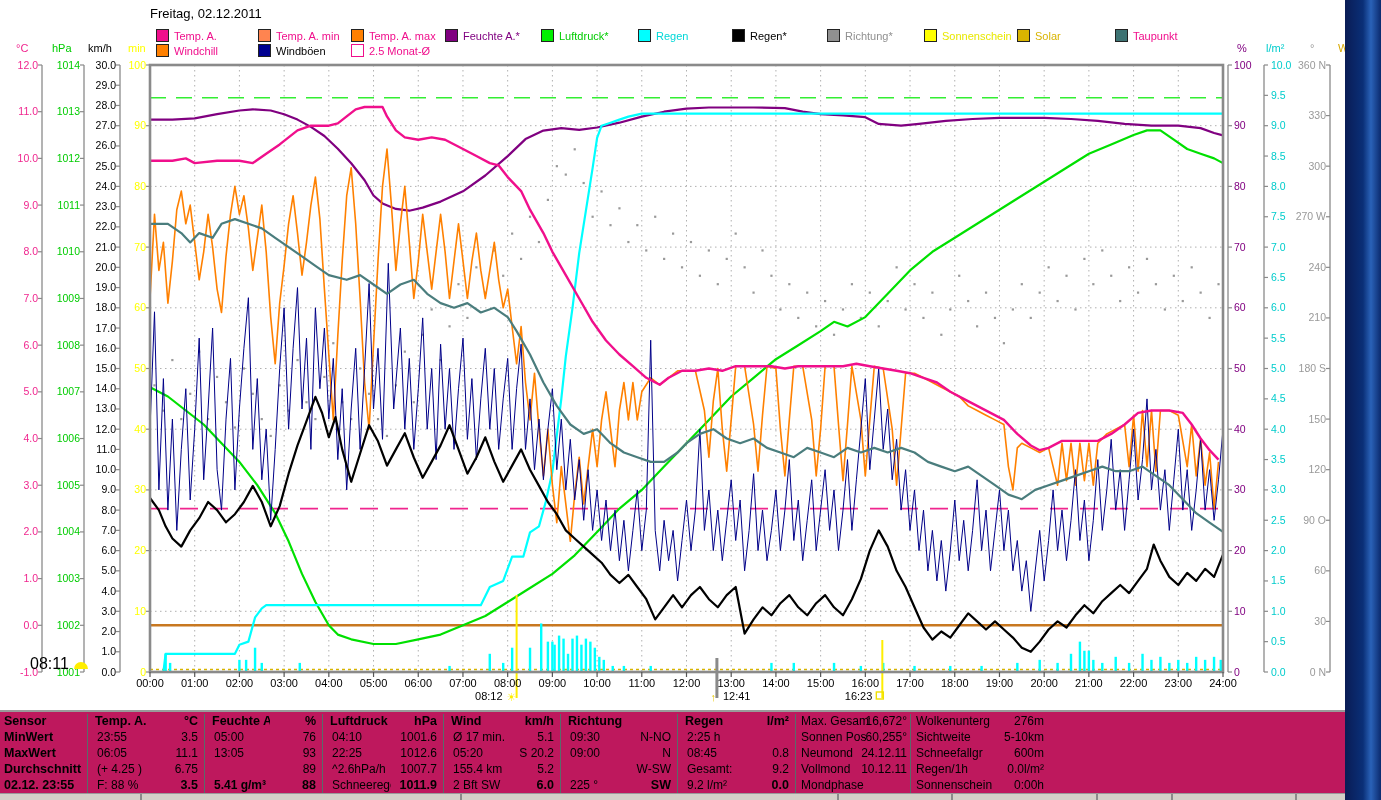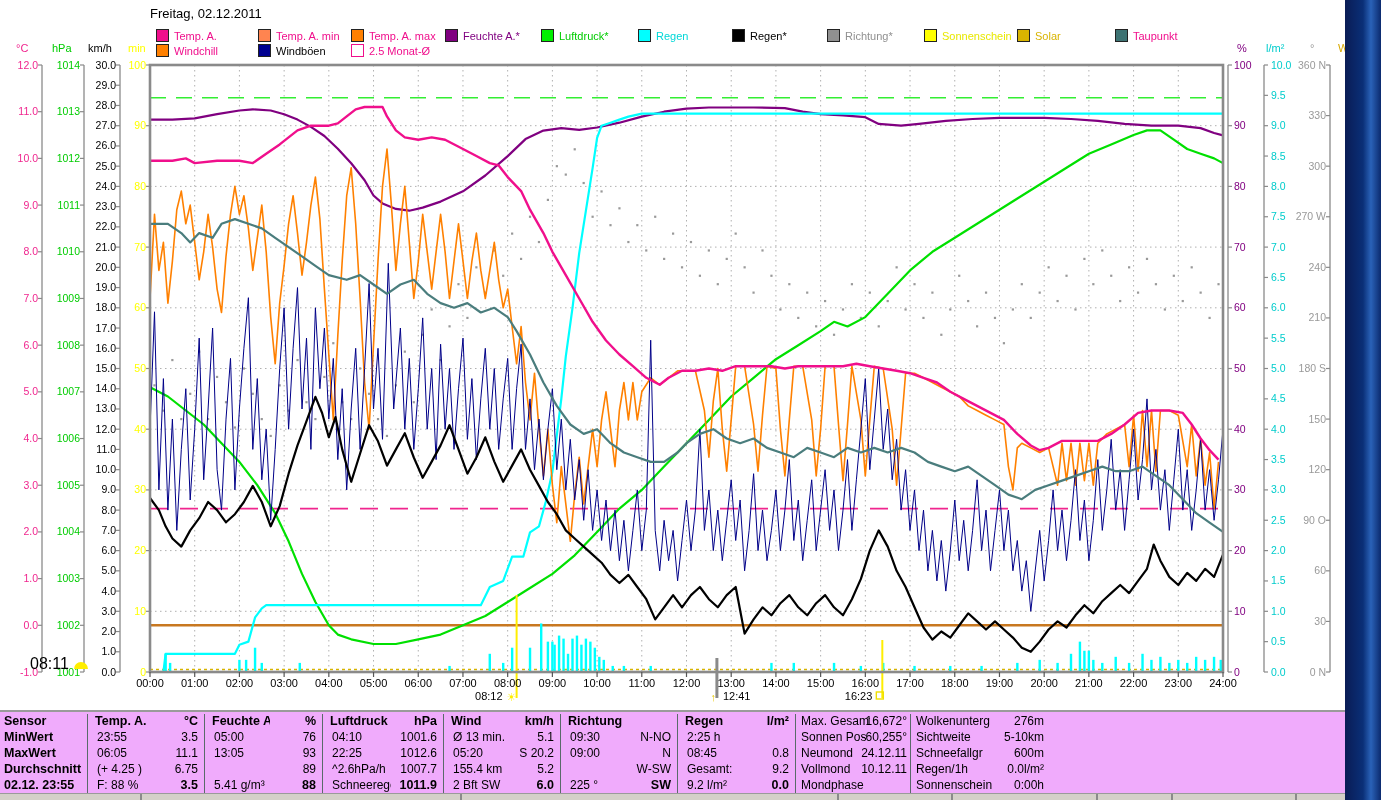--- a/index.html
+++ b/index.html
@@ -10,21 +10,21 @@
   #legend{position:absolute;top:29px;left:0;width:1381px;height:32px;font-size:11px;}
   .lg-item{position:absolute;white-space:nowrap;}
   .lg-sw{display:inline-block;width:11px;height:11px;vertical-align:-2px;
          border:1px solid #222;margin-right:5px;}
   #chart-svg{position:absolute;top:0;left:0;}
   #sunrise-corner{position:absolute;top:655px;left:30px;font-size:16px;color:#000;}
   #sunrise-corner .suni{display:inline-block;width:14px;height:7px;background:#ffee00;
         border-radius:7px 7px 0 0;margin-left:5px;}
   
   #wtable{position:absolute;top:710px;left:0;width:1345px;height:83px;
-          background:#f0abfc;border-top:2px solid #9a9a9a;font-size:12px;color:#000;}
+          background:#be185d;border-top:2px solid #9a9a9a;font-size:12px;color:#000;}
   .t-sep{position:absolute;top:2px;bottom:2px;width:1px;background:#5a6a6a;}
   .t-cell{position:absolute;height:17px;line-height:17px;white-space:nowrap;overflow:hidden;}
   .t-bold{font-weight:bold;font-size:12.5px;}
   .t-val{text-align:right;}
   #statusbar{position:absolute;top:793px;left:0;width:1381px;height:7px;background:#d4d0c8;
              border-top:1px solid #9a9a9a;}
   .sb-div{position:absolute;top:0;bottom:0;width:2px;background:#8a8a8a;}
   #desktop-strip{position:absolute;top:0;right:0;width:36px;height:800px;
      background:linear-gradient(90deg,#0a1c55 0%,#0a2f77 50%,#2a62b8 72%,#0b2a6e 100%);}
 </style>
@@ -602,35 +602,35 @@
       <div class="t-cell " style="left: 97px; top: 65px; width: 55px;">F: 88 %</div>
       <div class="t-cell t-val t-bold" style="left: 142px; top: 65px; width: 56px;">3.5</div>
       <div class="t-cell t-bold" style="left: 212px; top: 1px; width: 58px;">Feuchte A.</div>
       <div class="t-cell t-bold t-val" style="left: 274px; top: 1px; width: 42px;">%</div>
       <div class="t-cell " style="left: 214px; top: 17px; width: 56px;">05:00</div>
       <div class="t-cell t-val" style="left: 260px; top: 17px; width: 56px;">76</div>
       <div class="t-cell " style="left: 214px; top: 33px; width: 56px;">13:05</div>
       <div class="t-cell t-val" style="left: 260px; top: 33px; width: 56px;">93</div>
       <div class="t-cell " style="left: 214px; top: 49px; width: 56px;"></div>
       <div class="t-cell t-val" style="left: 260px; top: 49px; width: 56px;">89</div>
-      <div class="t-cell " style="left: 214px; top: 65px; width: 56px;">5.41 g/m³</div>
+      <div class="t-cell " style="left: 214px; top: 65px; width: 56px; font-weight: bold;">5.41 g/m³</div>
       <div class="t-cell t-val t-bold" style="left: 260px; top: 65px; width: 56px;">88</div>
       <div class="t-cell t-bold" style="left: 330px; top: 1px; width: 61px;">Luftdruck</div>
       <div class="t-cell t-bold t-val" style="left: 395px; top: 1px; width: 42px;">hPa</div>
       <div class="t-cell " style="left: 332px; top: 17px; width: 59px;">04:10</div>
       <div class="t-cell t-val" style="left: 381px; top: 17px; width: 56px;">1001.6</div>
       <div class="t-cell " style="left: 332px; top: 33px; width: 59px;">22:25</div>
       <div class="t-cell t-val" style="left: 381px; top: 33px; width: 56px;">1012.6</div>
       <div class="t-cell " style="left: 332px; top: 49px; width: 59px;">^2.6hPa/h</div>
       <div class="t-cell t-val" style="left: 381px; top: 49px; width: 56px;">1007.7</div>
       <div class="t-cell " style="left: 332px; top: 65px; width: 59px;">Schneeregen</div>
       <div class="t-cell t-val t-bold" style="left: 381px; top: 65px; width: 56px;">1011.9</div>
       <div class="t-cell t-bold" style="left: 451px; top: 1px; width: 57px;">Wind</div>
       <div class="t-cell t-bold t-val" style="left: 512px; top: 1px; width: 42px;">km/h</div>
-      <div class="t-cell " style="left: 453px; top: 17px; width: 55px;">Ø 13 min.</div>
+      <div class="t-cell " style="left: 453px; top: 17px; width: 55px;">Ø 17 min.</div>
       <div class="t-cell t-val" style="left: 498px; top: 17px; width: 56px;">5.1</div>
       <div class="t-cell " style="left: 453px; top: 33px; width: 55px;">05:20</div>
       <div class="t-cell t-val" style="left: 498px; top: 33px; width: 56px;">S 20.2</div>
       <div class="t-cell " style="left: 453px; top: 49px; width: 55px;">155.4 km</div>
       <div class="t-cell t-val" style="left: 498px; top: 49px; width: 56px;">5.2</div>
       <div class="t-cell " style="left: 453px; top: 65px; width: 55px;">2 Bft SW</div>
       <div class="t-cell t-val t-bold" style="left: 498px; top: 65px; width: 56px;">6.0</div>
       <div class="t-cell t-bold" style="left: 568px; top: 1px; width: 57px;">Richtung</div>
       <div class="t-cell t-bold t-val" style="left: 629px; top: 1px; width: 42px;"></div>
       <div class="t-cell " style="left: 570px; top: 17px; width: 55px;">09:30</div>

